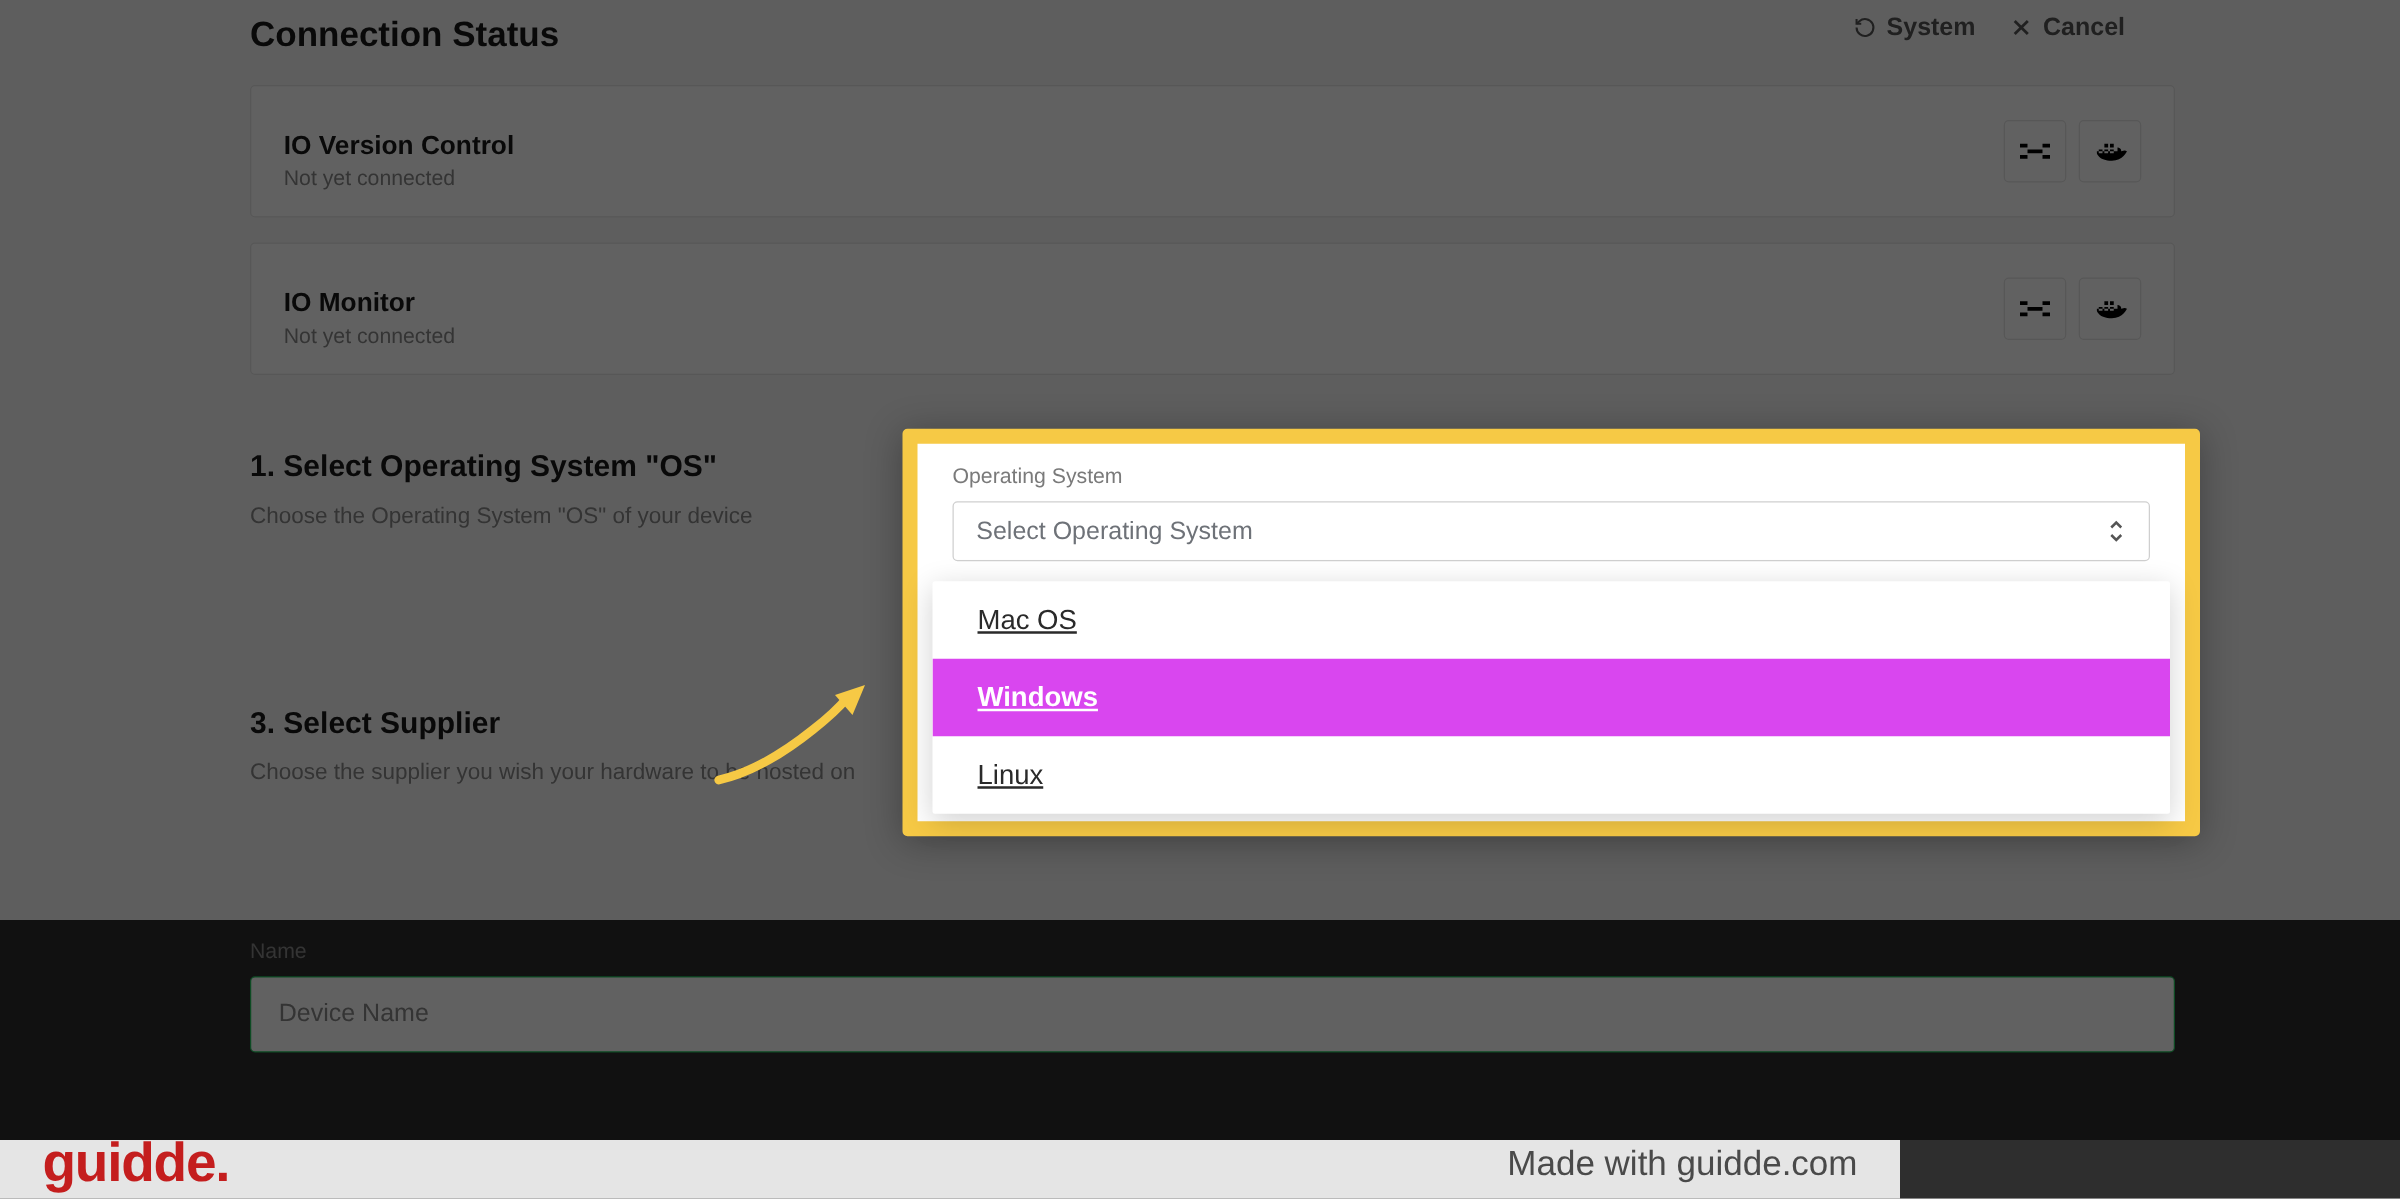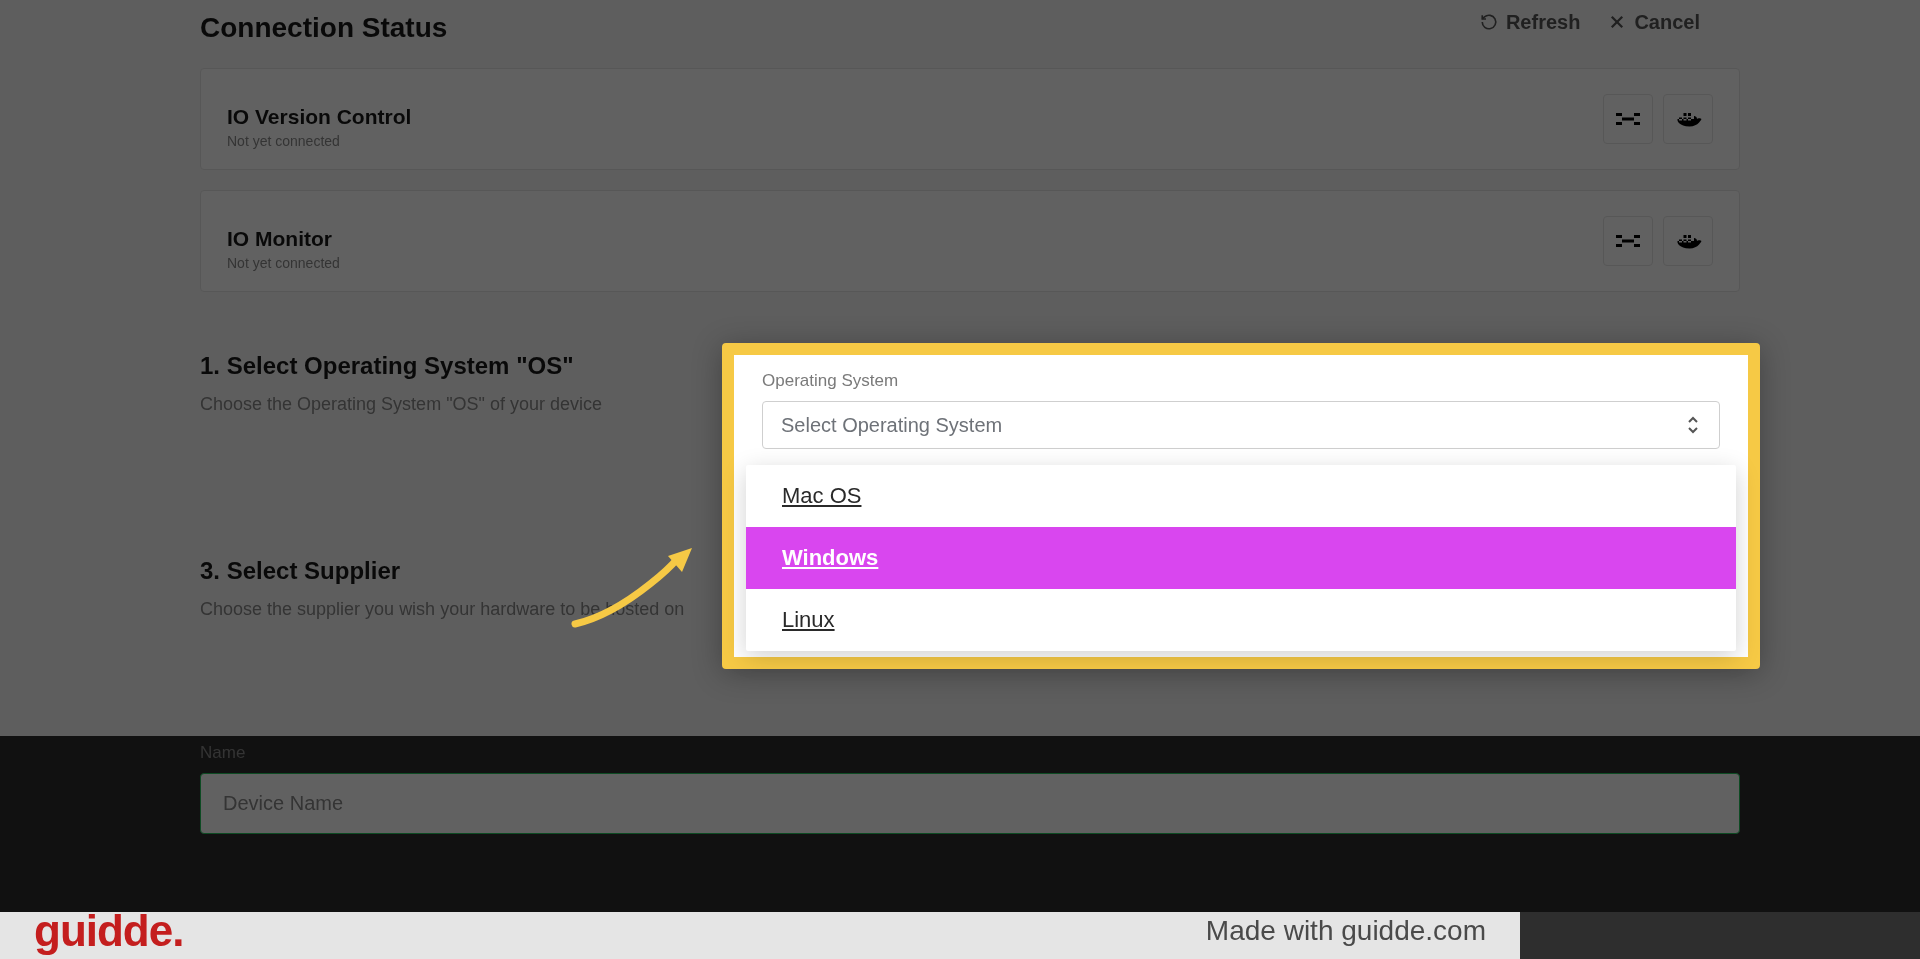--- a/index.html
+++ b/index.html
@@ -63,21 +63,21 @@
     background: #fff;
     border: 1px solid #e4e4e4;
     border-radius: 4px;
     padding: 20px 26px;
     margin-bottom: 20px;
     display: flex;
     justify-content: space-between;
     align-items: center;
   }
   .conn-card .name { font-size: 21px; font-weight: 600; color: #1a1a1a; margin-top: 16px; }
-  .conn-card .status { font-size: 14px; color: #8a8a8a; margin-top: 4px; }
+  .conn-card .status { font-size: 17px; color: #8a8a8a; margin-top: 4px; }
   .conn-card .icons { display: flex; gap: 10px; }
   .conn-card .ibox {
     width: 50px; height: 50px;
     background: #fff;
     border: 1px solid #e4e4e4;
     border-radius: 4px;
     display: flex; align-items: center; justify-content: center;
   }
   .conn-card .ibox svg { width: 30px; height: 24px; fill: #000; }
   
@@ -219,21 +219,21 @@
     <div class="app-content">
 
       <div class="header-row">
         <h2 class="section-title">Connection Status</h2>
         <div class="header-actions">
           <div class="act">
             <svg viewBox="0 0 24 24" fill="none" stroke="#555" stroke-width="2.2">
                 <path d="M3 12a9 9 0 1 0 3-6.7L3 8"></path>
                 <polyline points="3 3 3 8 8 8"></polyline>
               </svg>
-            <span>Refresh</span>
+            <span>System</span>
           </div>
           <div class="act">
             <svg viewBox="0 0 24 24" fill="none" stroke="#555" stroke-width="3">
                 <line x1="5" y1="5" x2="19" y2="19"></line>
                 <line x1="19" y1="5" x2="5" y2="19"></line>
               </svg>
             <span>Cancel</span>
           </div>
         </div>
       </div>

